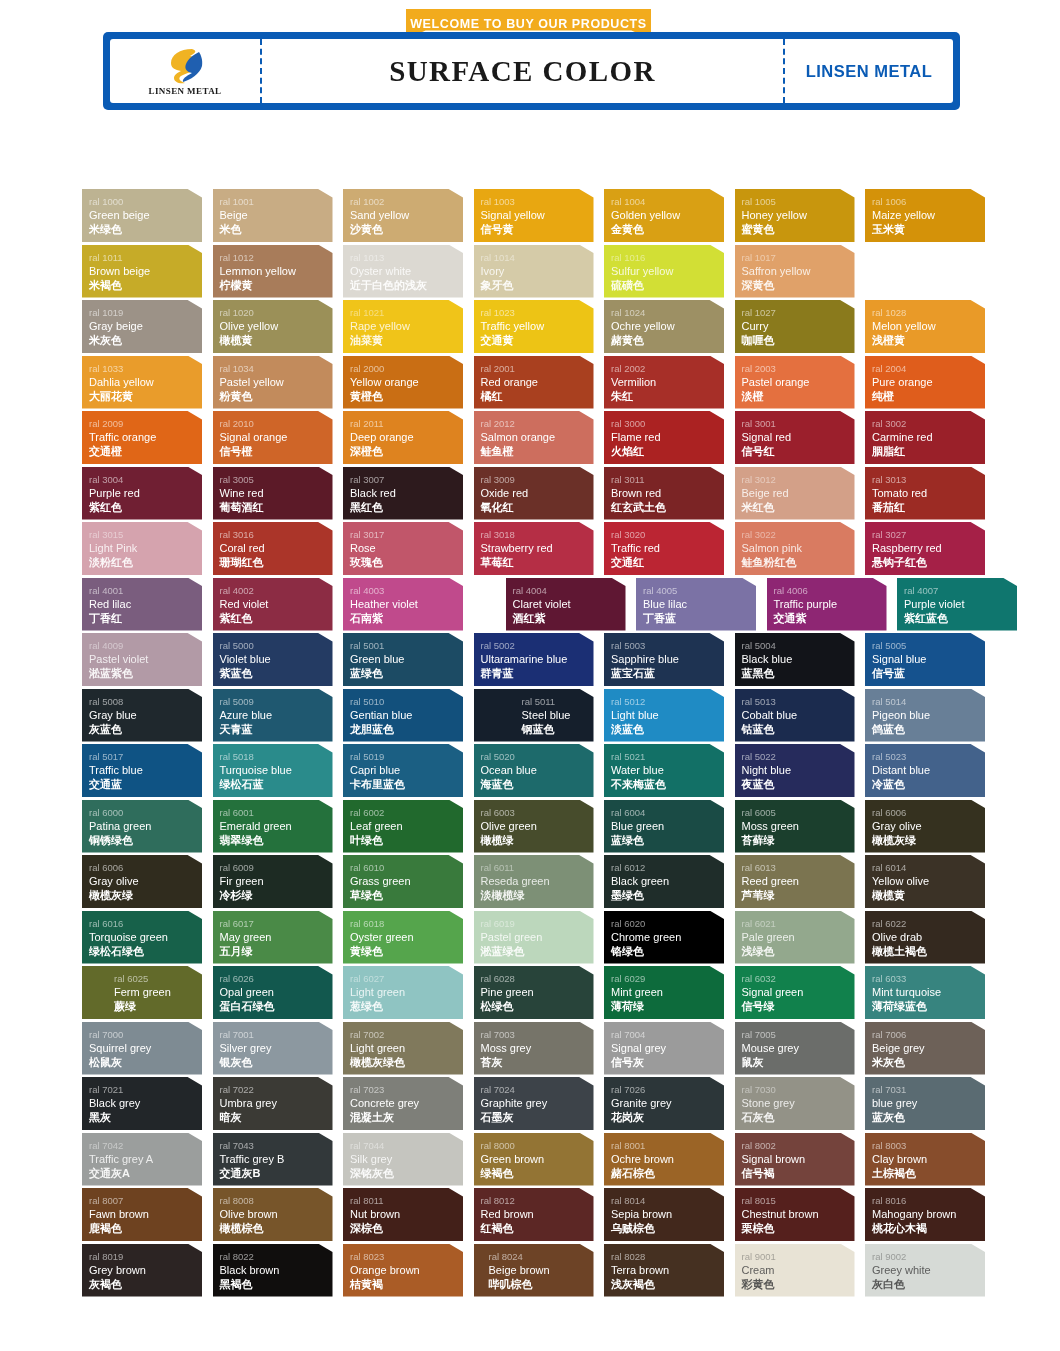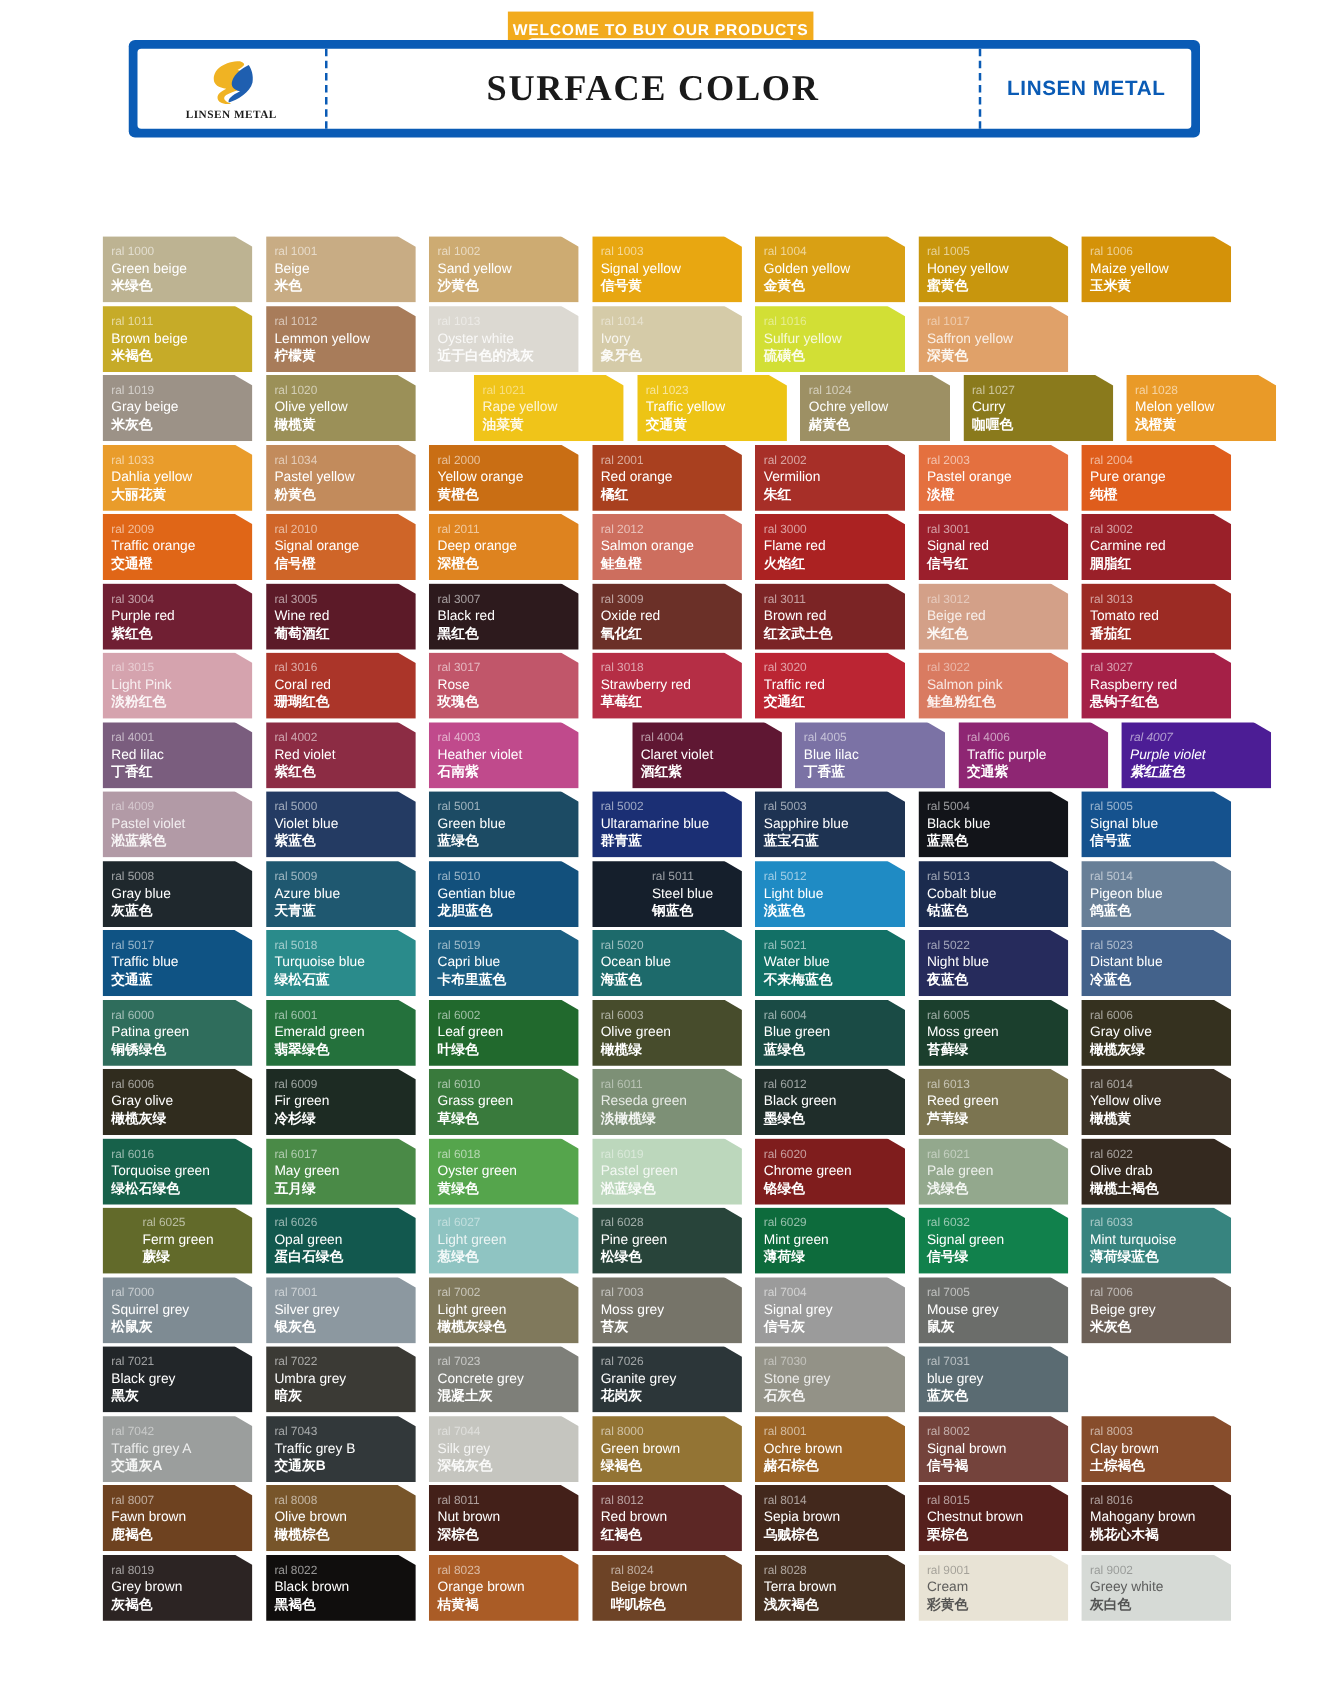--- a/index.html
+++ b/index.html
@@ -266,21 +266,21 @@
       <div class="swatch light-text" style="background: rgb(156, 146, 135);">
         <div class="ral-code">ral 1019</div>
         <div class="ral-name-en">Gray beige</div>
         <div class="ral-name-cn">米灰色</div>
       </div>
       <div class="swatch light-text" style="background: rgb(155, 144, 88);">
         <div class="ral-code">ral 1020</div>
         <div class="ral-name-en">Olive yellow</div>
         <div class="ral-name-cn">橄榄黄</div>
       </div>
-      <div class="swatch light-text wash-text" style="background: rgb(240, 196, 25); margin-left: 36px;">
+      <div class="swatch light-text wash-text" style="background: rgb(240, 196, 25);">
         <div class="ral-code">ral 1021</div>
         <div class="ral-name-en">Rape yellow</div>
         <div class="ral-name-cn">油菜黄</div>
       </div>
       <div class="swatch light-text" style="background: rgb(237, 196, 21);">
         <div class="ral-code">ral 1023</div>
         <div class="ral-name-en">Traffic yellow</div>
         <div class="ral-name-cn">交通黄</div>
       </div>
       <div class="swatch light-text" style="background: rgb(157, 144, 100);">
@@ -471,21 +471,21 @@
       <div class="swatch light-text" style="background: rgb(123, 114, 165);">
         <div class="ral-code">ral 4005</div>
         <div class="ral-name-en">Blue lilac</div>
         <div class="ral-name-cn">丁香蓝</div>
       </div>
       <div class="swatch light-text" style="background: rgb(142, 38, 115);">
         <div class="ral-code">ral 4006</div>
         <div class="ral-name-en">Traffic purple</div>
         <div class="ral-name-cn">交通紫</div>
       </div>
-      <div class="swatch light-text" style="background: #4c1d95; font-style: italic;">
+      <div class="swatch light-text" style="background: #0f766e;">
         <div class="ral-code">ral 4007</div>
         <div class="ral-name-en">Purple violet</div>
         <div class="ral-name-cn">紫红蓝色</div>
       </div>
     </div>
     <div class="swatch-row">
       <div class="swatch light-text wash-text" style="background: rgb(178, 154, 166);">
         <div class="ral-code">ral 4009</div>
         <div class="ral-name-en">Pastel violet</div>
         <div class="ral-name-cn">淞蓝紫色</div>
@@ -683,21 +683,21 @@
       <div class="swatch light-text" style="background: rgb(85, 165, 76);">
         <div class="ral-code">ral 6018</div>
         <div class="ral-name-en">Oyster green</div>
         <div class="ral-name-cn">黄绿色</div>
       </div>
       <div class="swatch light-text wash-text" style="background: rgb(188, 215, 188);">
         <div class="ral-code">ral 6019</div>
         <div class="ral-name-en">Pastel green</div>
         <div class="ral-name-cn">淞蓝绿色</div>
       </div>
-      <div class="swatch light-text" style="background: #7f1d1d;">
+      <div class="swatch light-text" style="background: #000000;">
         <div class="ral-code">ral 6020</div>
         <div class="ral-name-en">Chrome green</div>
         <div class="ral-name-cn">铬绿色</div>
       </div>
       <div class="swatch light-text wash-text" style="background: rgb(147, 168, 141);">
         <div class="ral-code">ral 6021</div>
         <div class="ral-name-en">Pale green</div>
         <div class="ral-name-cn">浅绿色</div>
       </div>
       <div class="swatch light-text" style="background: rgb(52, 41, 31);">
@@ -789,20 +789,25 @@
       <div class="swatch light-text" style="background: rgb(59, 58, 53);">
         <div class="ral-code">ral 7022</div>
         <div class="ral-name-en">Umbra grey</div>
         <div class="ral-name-cn">暗灰</div>
       </div>
       <div class="swatch light-text" style="background: rgb(126, 127, 121);">
         <div class="ral-code">ral 7023</div>
         <div class="ral-name-en">Concrete grey</div>
         <div class="ral-name-cn">混凝土灰</div>
       </div>
+      <div class="swatch light-text" style="background: rgb(61, 67, 73);">
+        <div class="ral-code">ral 7024</div>
+        <div class="ral-name-en">Graphite grey</div>
+        <div class="ral-name-cn">石墨灰</div>
+      </div>
       <div class="swatch light-text" style="background: rgb(44, 54, 57);">
         <div class="ral-code">ral 7026</div>
         <div class="ral-name-en">Granite grey</div>
         <div class="ral-name-cn">花岗灰</div>
       </div>
       <div class="swatch light-text wash-text" style="background: rgb(147, 146, 135);">
         <div class="ral-code">ral 7030</div>
         <div class="ral-name-en">Stone grey</div>
         <div class="ral-name-cn">石灰色</div>
       </div>

